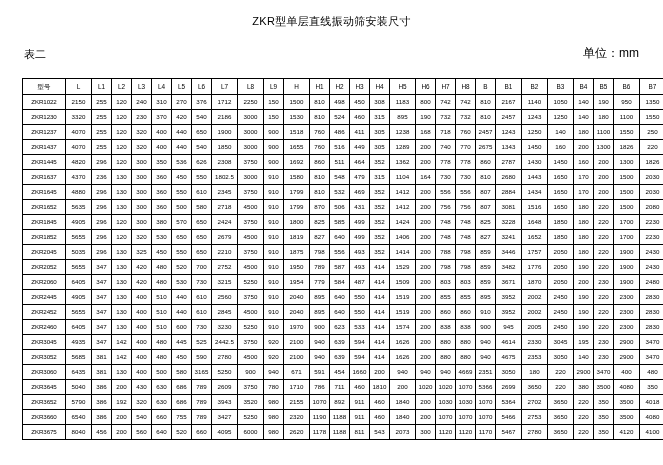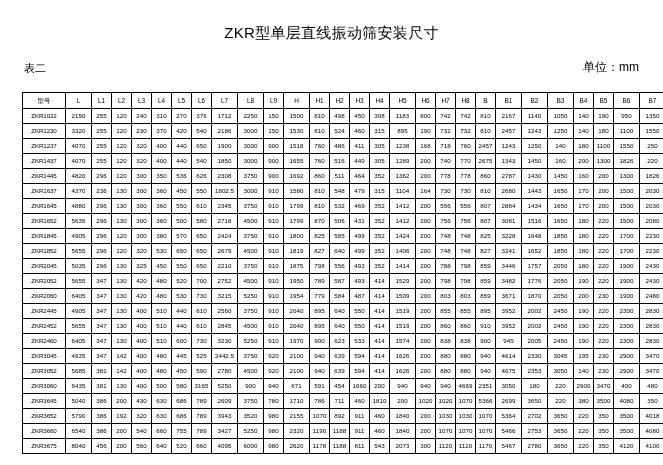--- a/index.html
+++ b/index.html
@@ -15,23 +15,23 @@
     overflow: hidden;
   }
   .page {
     position: relative;
     width: 663px;
     height: 465px;
     box-sizing: border-box;
   }
   .doc-title {
     text-align: center;
-    font-size: 15px;
+    font-size: 11px;
     font-weight: normal;
-    margin-top: 24px;
+    margin-top: 14px;
     letter-spacing: 0.3px;
   }
   .subhead-row {
     display: flex;
     justify-content: space-between;
     align-items: flex-end;
     margin: 16px 24px 16px 24px;
     font-size: 11px;
   }
   .subhead-left {

